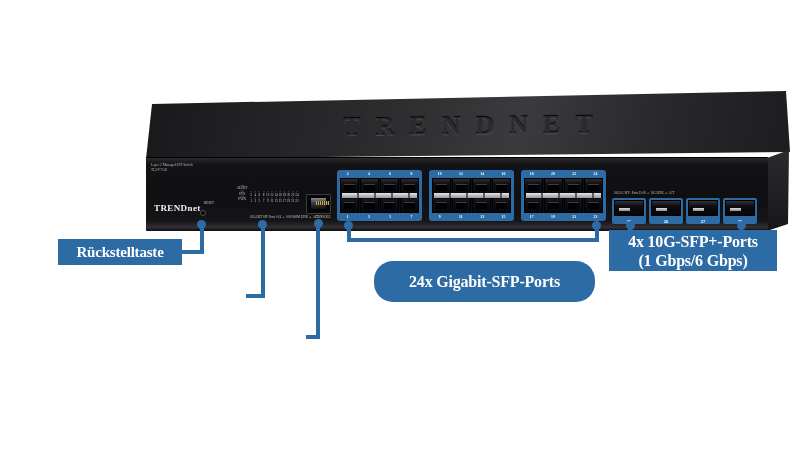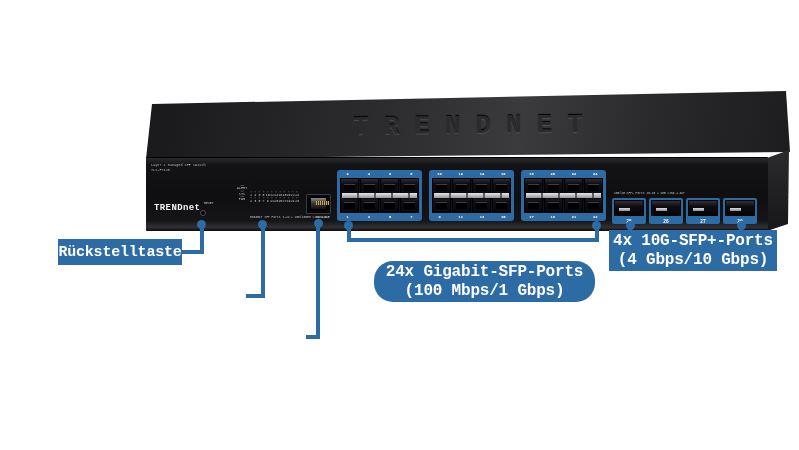--- a/index.html
+++ b/index.html
@@ -1,19 +1,19 @@
 <!DOCTYPE html>
 <html style="--blue: #2d6ba5;"><head>
 <meta charset="utf-8">
 <style>
   * { margin:0; padding:0; box-sizing:border-box; }
   html,body { background:#fff; }
   .stage {
     position:relative; width:799px; height:450px; background:#ffffff;
-    overflow:hidden; font-family:Liberation Mono, monospace;
+    overflow:hidden; font-family:Liberation Serif, serif;
   }
   .abs { position:absolute; }
 
   
   .topface {
     left:146px; top:91px; width:644px; height:68px;
     clip-path: polygon(6px 13px, 640px 0px, 644px 61px, 0px 68px);
     background: linear-gradient(100deg,#19191b 0%,#2d2d2f 38%,#3b3b3e 58%,#28282a 80%,#1d1d1f 100%);
   }
   .embossed {
@@ -387,21 +387,20 @@
   <div class="cl-line" style="left:628px; top:226px; width:4px; height:16px;"></div>
   <div class="cl-line" style="left:739px; top:226px; width:4px; height:16px;"></div>
   <div class="cl-line" style="left:628px; top:238px; width:115px; height:4px;"></div>
 
   <div class="callout-box single" style="left:58px; top:239px; width:124px; height:26px;">Rückstelltaste</div>
 
 
 
   <div class="callout-box double" style="left:374px; top:261px; width:221px; height:41px;border-radius:19px;">
     <div>24x Gigabit-SFP-Ports</div>
-    <div>(100 Mbps/1 Gbps)</div>
   </div>
 
   <div class="callout-box double" style="left:609px; top:230px; width:168px; height:41px;">
     <div>4x 10G-SFP+-Ports</div>
-    <div>(4 Gbps/10 Gbps)</div>
+    <div>(1 Gbps/6 Gbps)</div>
   </div>
 
 </div>
 
 </body></html>

